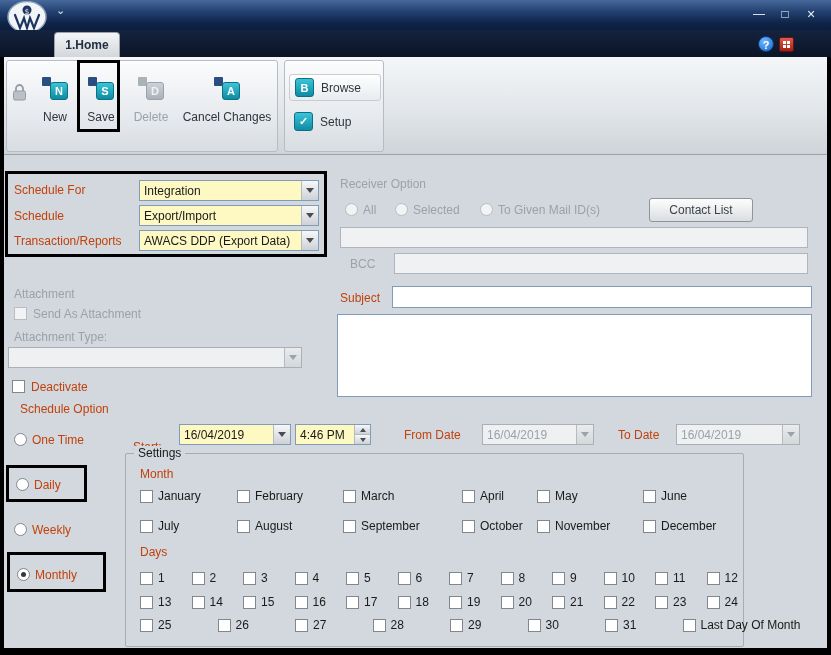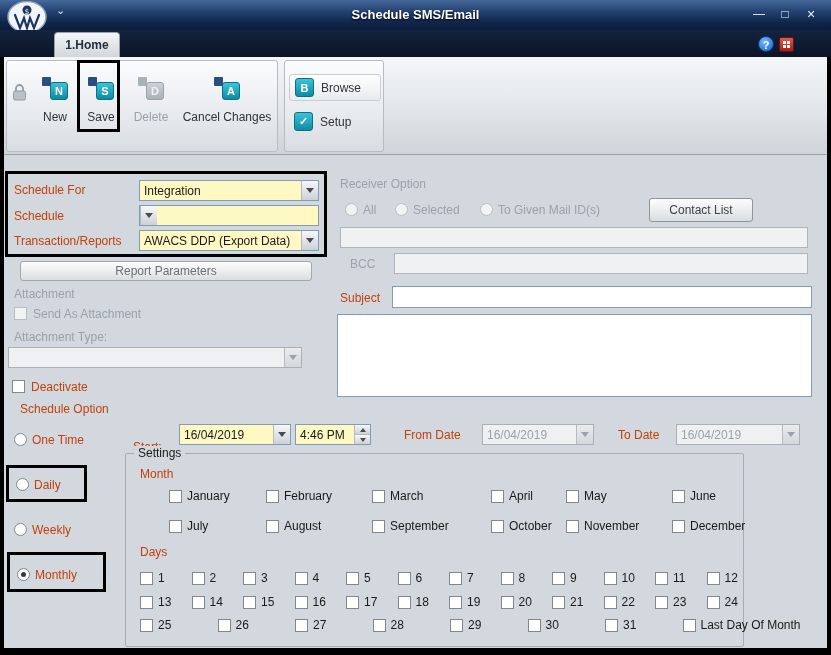--- a/index.html
+++ b/index.html
@@ -112,21 +112,21 @@
   .checkbox.dis { border-color:#b7bdc3; background:#f2f3f5; }
 
   .groupbox { position:absolute; left:125px; top:453px; width:619px; height:194px;
     border:1px solid #a6acb3; border-radius:2px; }
   .legend { position:absolute; left:8px; top:-8px; background:#d2d8dd; padding:0 4px; font-size:12px;
     color:#1a1a1a; }
 
   .check-item { display:inline-flex; align-items:center; gap:5px; font-size:12px; color:#1a1a1a;
     white-space:nowrap; }
   .month-row { position:absolute; left:14px; display:flex; }
-  .month-row .check-item:nth-child(1){ width:97px;margin-left:29px; }
+  .month-row .check-item:nth-child(1){ width:97px; }
   .month-row .check-item:nth-child(2){ width:106px; }
   .month-row .check-item:nth-child(3){ width:119px; }
   .month-row .check-item:nth-child(4){ width:75px; }
   .month-row .check-item:nth-child(5){ width:106px; }
   .day-row { position:absolute; left:14px; display:flex; }
   .day-row .check-item { width:51.5px; }
   #day-row-3 .check-item:nth-child(8){ width:auto; }
 
   .hl-box { position:absolute; border:3px solid #000; pointer-events:none; z-index:50; }
 </style>
@@ -138,21 +138,20 @@
   <div class="titlebar">
     <div class="logo-wrap">
       <svg width="40" height="33" viewBox="0 0 40 33">
         <ellipse cx="20" cy="16" rx="19" ry="15.5" fill="#f2f5f8" stroke="#8fa3bd" stroke-width="1.5"></ellipse>
         <circle cx="20" cy="9" r="4.5" fill="#1d3560"></circle>
         <text x="20" y="12.5" font-size="7" fill="#fff" text-anchor="middle" font-family="DejaVu Sans, sans-serif">$</text>
         <path d="M8 14 L13 27 L17 17 L20 27 L23 17 L27 27 L32 14" fill="none" stroke="#1d3560" stroke-width="2.2" stroke-linecap="round"></path>
       </svg>
     </div>
     <span class="quick-glyph">⌄</span>
-    <div class="title-text">Schedule SMS/Email</div>
     <span class="winbtn" style="left:749px;">—</span>
     <span class="winbtn" style="left:775px;">□</span>
     <span class="winbtn" style="left:801px; font-size:14px;">×</span>
   </div>
 
   <div class="tabrow">
     <div class="tab-home">1.Home</div>
     <span class="help-icon">?</span>
     <span class="red-icon"></span>
   </div>
@@ -212,34 +211,34 @@
   <span class="lbl" style="left:14px; top:183px;">Schedule For</span>
   <div class="combo" style="left:139px; top:180px; width:180px;">
     <span class="combo-text">Integration</span>
     <span class="combo-btn">
         <span class="arr"></span>
       </span>
   </div>
 
   <span class="lbl" style="left:14px; top:209px;">Schedule</span>
   <div class="combo" style="left:139px; top:205px; width:180px;">
+    <span class="combo-text">Export/Import</span>
     <span class="combo-btn">
         <span class="arr"></span>
       </span>
   </div>
 
   <span class="lbl" style="left:14px; top:234px;">Transaction/Reports</span>
   <div class="combo" style="left:139px; top:230px; width:180px;">
     <span class="combo-text">AWACS DDP (Export Data)</span>
     <span class="combo-btn">
         <span class="arr"></span>
       </span>
   </div>
 
-  <div class="btn3d soft" style="left:20px; top:261px; width:292px; height:20px;">Report Parameters</div>
 
   <span class="lbl gray" style="left:340px; top:177px;">Receiver Option</span>
   <span class="radio dis" style="left:345px; top:203px;"></span>
   <span class="lbl gray" style="left:363px; top:203px;">All</span>
   <span class="radio dis" style="left:395px; top:203px;"></span>
   <span class="lbl gray" style="left:413px; top:203px;">Selected</span>
   <span class="radio dis" style="left:480px; top:203px;"></span>
   <span class="lbl gray" style="left:498px; top:203px;">To Given Mail ID(s)</span>
   <div class="btn3d" style="left:649px; top:198px; width:104px; height:24px;">Contact List</div>
   <div class="tinput dis" style="left:340px; top:227px; width:468px;"></div>

